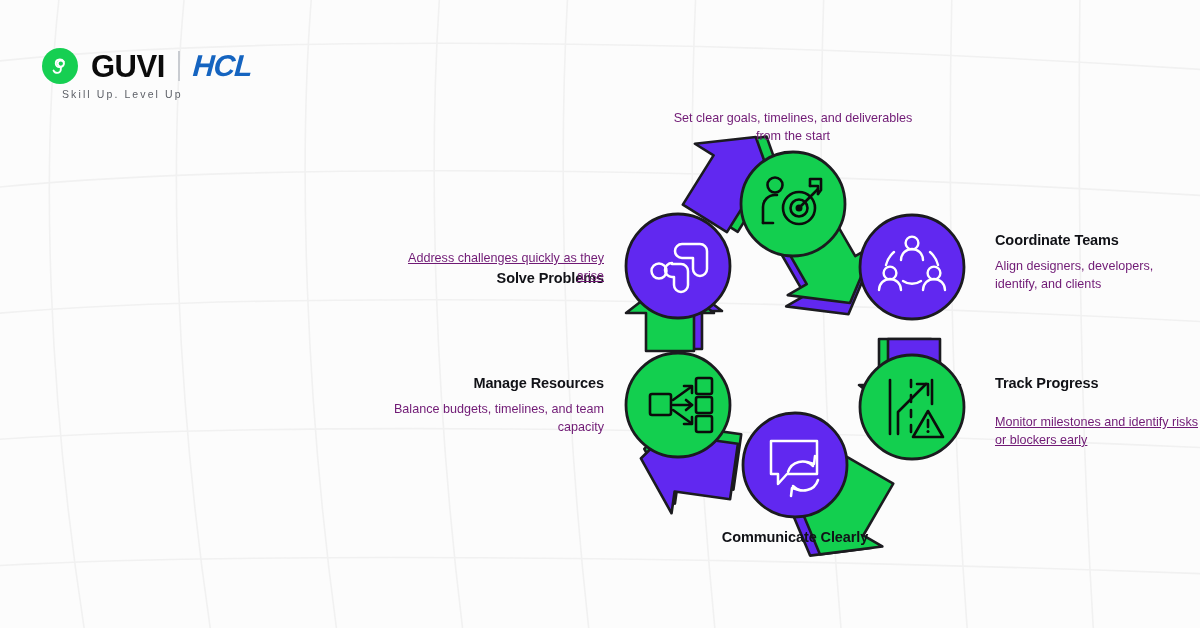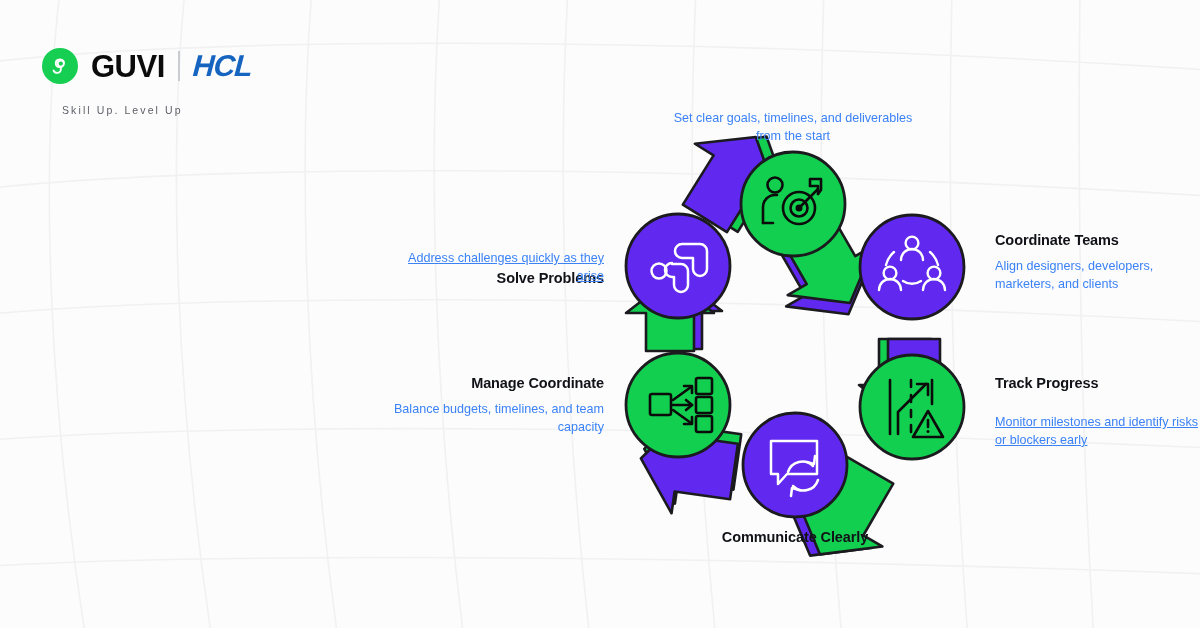--- a/index.html
+++ b/index.html
@@ -17,21 +17,21 @@
   }
   
   #bg-grid {
     position:absolute; inset:0;
     width:1200px; height:628px;
     pointer-events:none;
   }
   
   #brand {
     position:absolute; left:42px; top:48px;
-    display:flex; flex-direction:column; gap:20px;
+    display:flex; flex-direction:column; gap:4px;
   }
   .brand-row { display:flex; align-items:center; gap:13px; }
   .guvi-mark {
     width:36px; height:36px; border-radius:50%;
     background:#16cf52;
     display:flex; align-items:center; justify-content:center;
   }
   .guvi-word {
     font-size:31px; font-weight:700; letter-spacing:-0.5px;
     color:#0b0b0b; line-height:1;
@@ -57,21 +57,21 @@
   #cycle { position:absolute; left:420px; top:60px; width:780px; height:568px; }
   #cycle-svg { position:absolute; left:0; top:0; }
 
   .node-label {
     position:absolute;
     font-size:14.5px; font-weight:700; color:#111217;
     letter-spacing:-0.1px; white-space:nowrap;
   }
   .node-desc {
     position:absolute;
-    font-size:12.6px; font-weight:400; color:#3b82f6;
+    font-size:12.6px; font-weight:400; color:#701a75;
     line-height:1.42;
   }
   .ta-c { text-align:center; }
   .ta-l { text-align:left;margin-left:17px; }
   .ta-r { text-align:right; }
 
   
   #lbl-define      { left:694px; top:85px;  width:196px; }
   #desc-define     { left:668px; top:110px; width:250px; }
   #lbl-coordinate  { left:978px; top:232px; width:220px; }
@@ -256,26 +256,26 @@
                    a 7 7 0 0 1 7 -7 z"></path>
           <circle cx="239" cy="211" r="7.5"></circle>
         </g>
       </g>
     </svg>
   </div>
 
   <div class="node-desc  ta-c" id="desc-define">Set clear goals, timelines, and deliverables from the start</div>
 
   <div class="node-label ta-l" id="lbl-coordinate">Coordinate Teams</div>
-  <div class="node-desc  ta-l" id="desc-coordinate">Align designers, developers, marketers, and clients</div>
+  <div class="node-desc  ta-l" id="desc-coordinate">Align designers, developers, identify, and clients</div>
 
   <div class="node-label ta-l" id="lbl-track">Track Progress</div>
   <div class="node-desc  ta-l" id="desc-track">Monitor milestones and identify risks or blockers early</div>
 
   <div class="node-label ta-c" id="lbl-communicate">Communicate Clearly</div>
 
-  <div class="node-label ta-r" id="lbl-manage">Manage Coordinate</div>
+  <div class="node-label ta-r" id="lbl-manage">Manage Resources</div>
   <div class="node-desc  ta-r" id="desc-manage">Balance budgets, timelines, and team capacity</div>
 
   <div class="node-label ta-r" id="lbl-solve">Solve Problems</div>
   <div class="node-desc  ta-r" id="desc-solve">Address challenges quickly as they arise</div>
 
 </div>
 
 </body></html>

